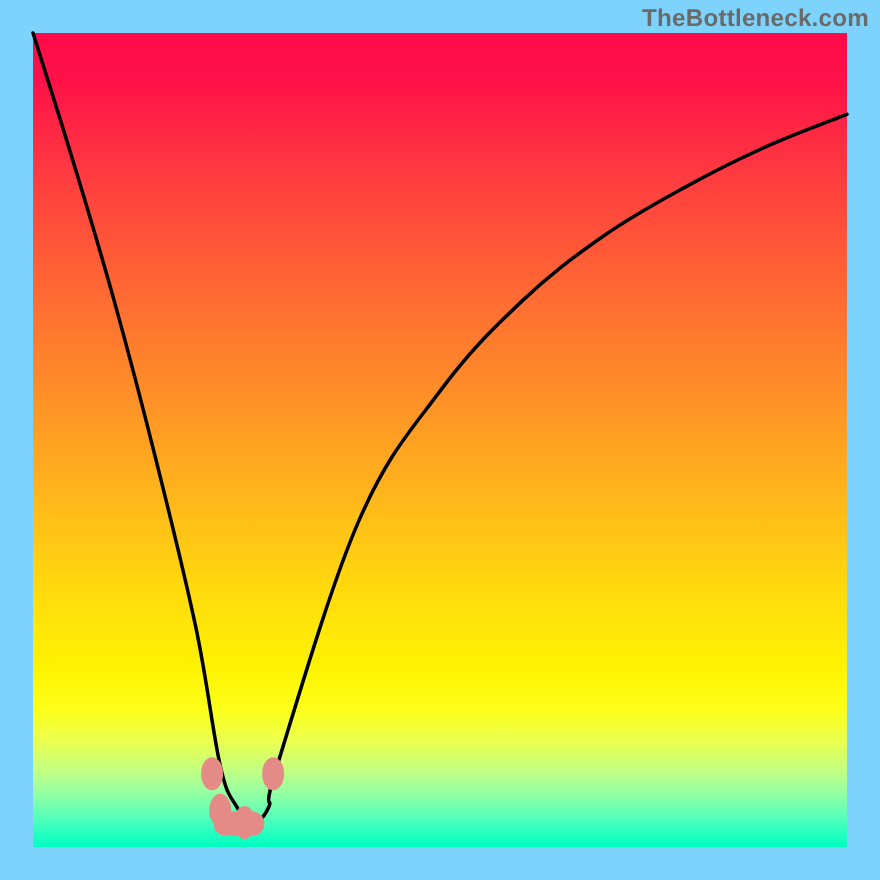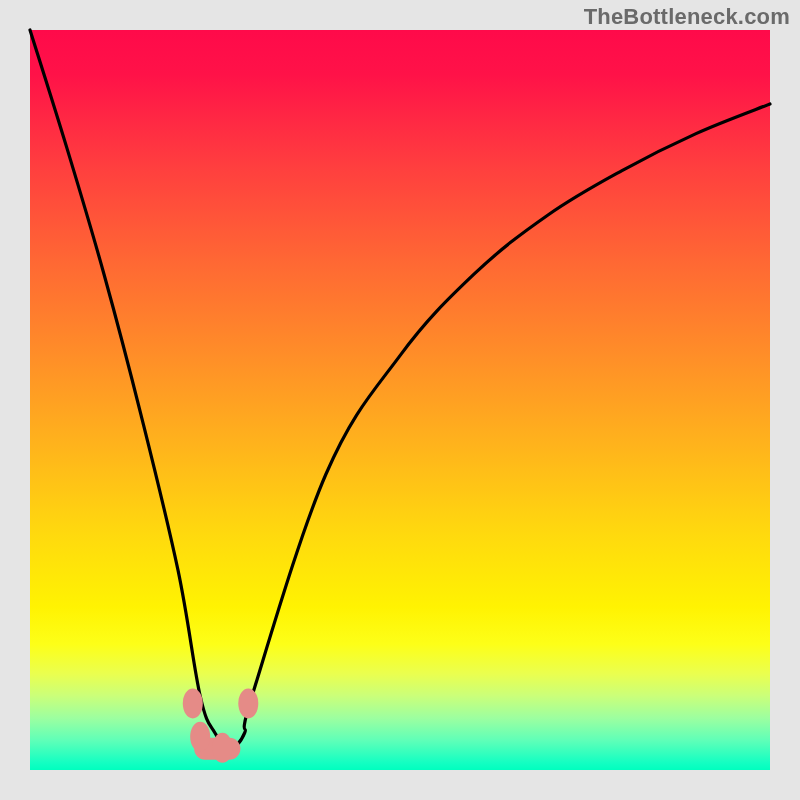--- a/index.html
+++ b/index.html
@@ -6,21 +6,21 @@
     margin: 0;
     padding: 0;
     width: 800px;
     height: 800px;
     overflow: hidden;
     background: #000;
   }
   .frame {
     position: absolute;
     inset: 0;
-    background: #e5e5e5;
+    background: #7dd3fc;
   }
   .plot {
     position: absolute;
     left: 30px;
     top: 30px;
     width: 740px;
     height: 740px;
     background: linear-gradient(
       to bottom,
       #ff0a4a 0%,

